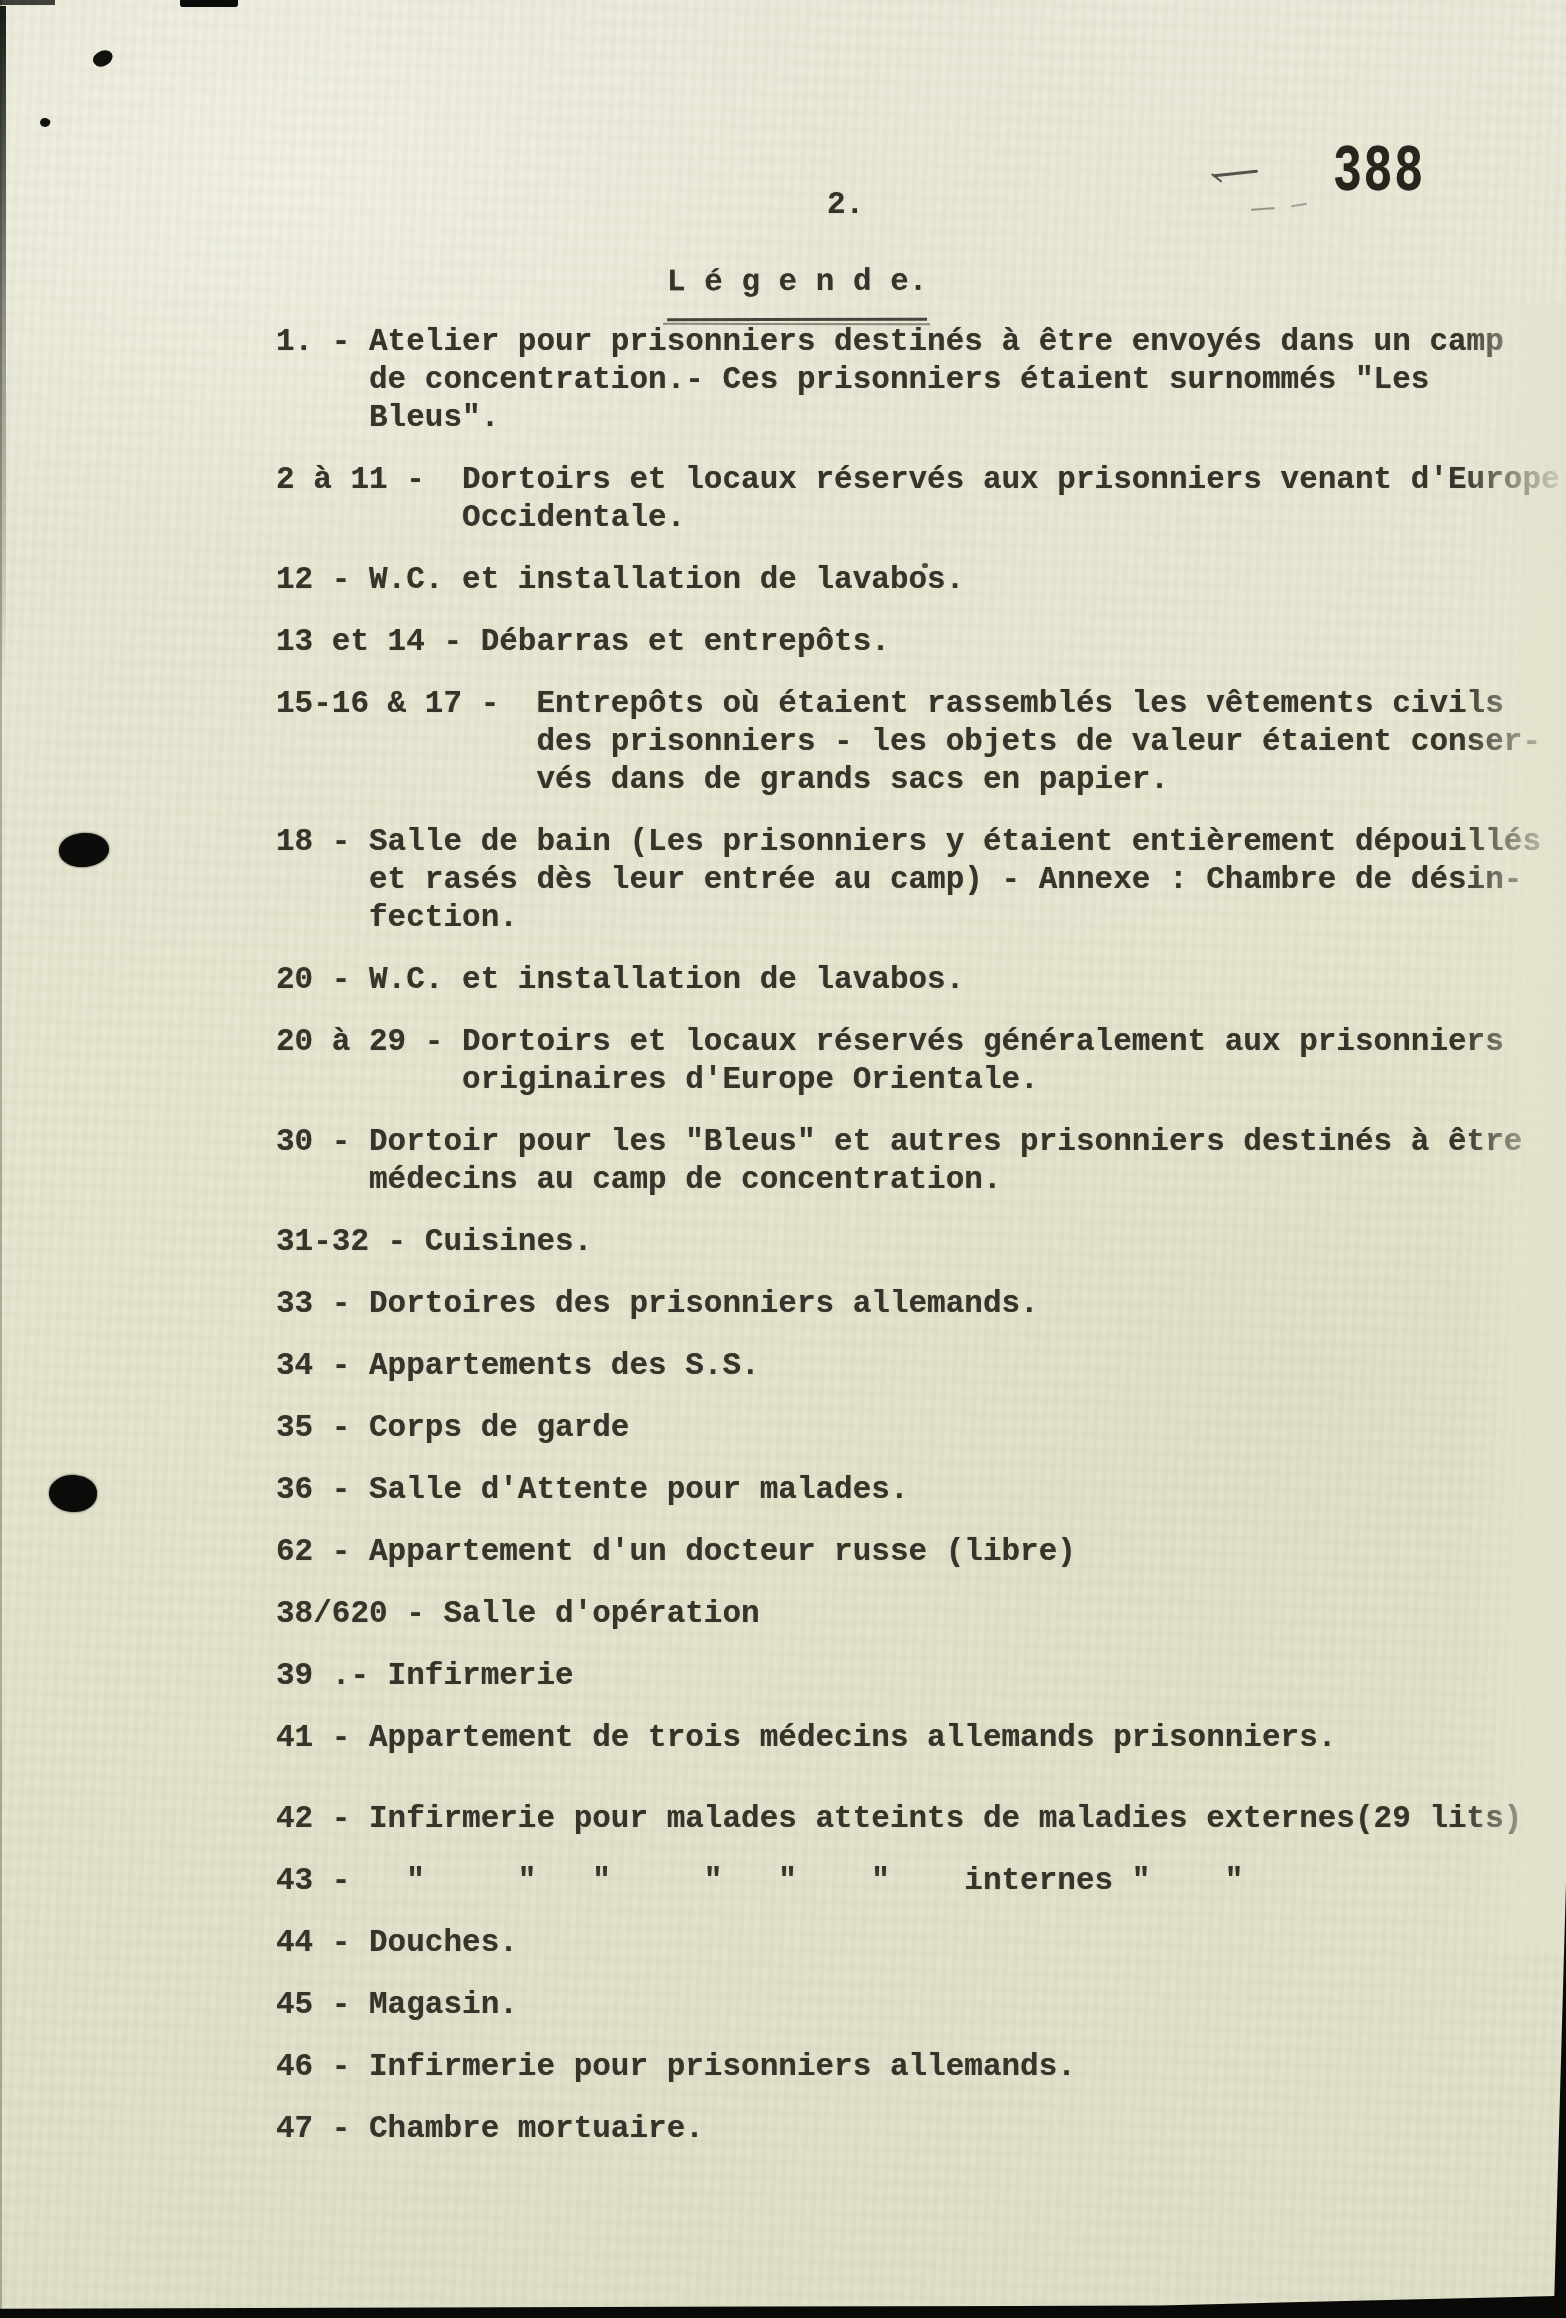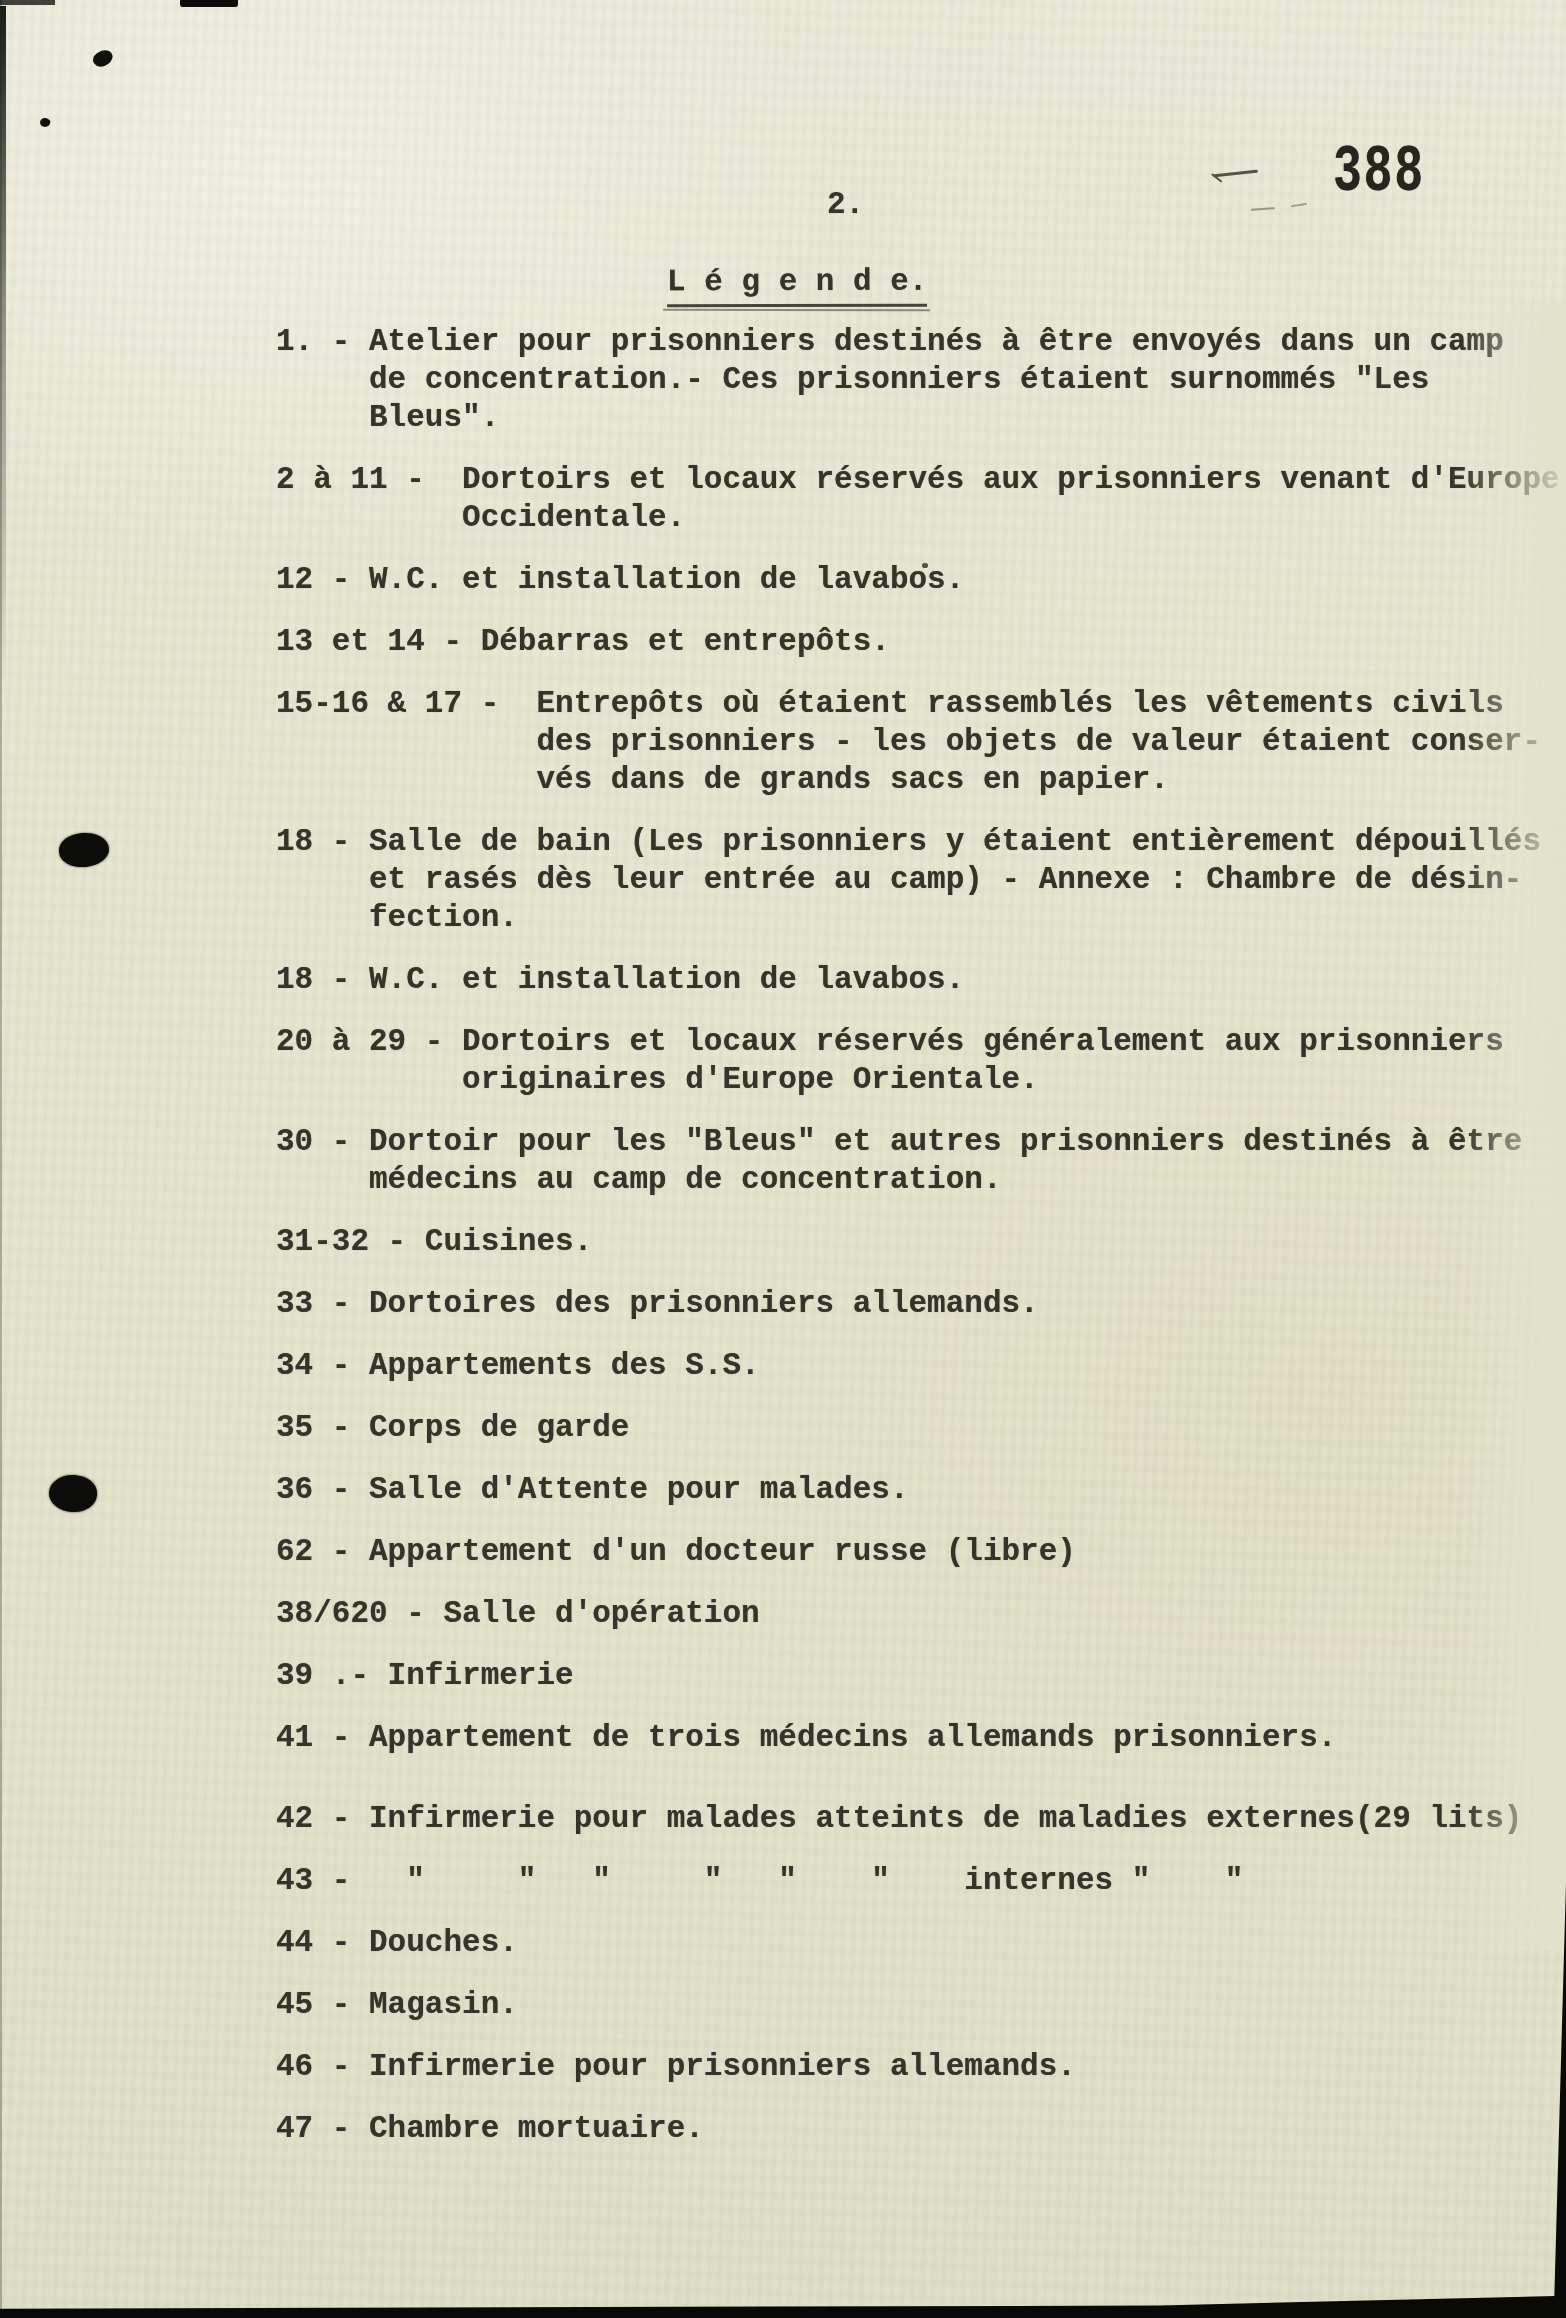--- a/index.html
+++ b/index.html
@@ -18,21 +18,21 @@
     position:absolute;inset:0;pointer-events:none;
     background:
       repeating-linear-gradient(92deg, rgba(120,118,88,.028) 0 4.7px, rgba(255,255,242,.028) 4.7px 10.2px),
       repeating-linear-gradient(2deg, rgba(120,118,88,.02) 0 7px, rgba(255,255,242,.02) 7px 16.4px);
   }
   .typed{font-weight:700;text-shadow:0 0 0.8px rgba(44,44,34,.55);}
   
   .page-number{position:absolute;left:827px;top:186px;font-size:31px;line-height:38px;}
   .doc-title{
     position:absolute;left:667px;top:263px;font-size:31px;line-height:38px;
-    white-space:pre;padding-bottom:3px;border-bottom:3.9px solid rgba(46,46,36,.88);
+    white-space:pre;padding-bottom:17px;border-bottom:3.9px solid rgba(46,46,36,.88);
     transform:rotate(-.15deg);
   }
   .doc-title::after{
     content:"";position:absolute;left:-3.9px;right:-2.3px;bottom:-7px;height:2.3px;
     background:rgba(46,46,36,.5);transform:rotate(.25deg);
   }
   .stamp{
     position:absolute;left:1333px;top:139px;font-size:67px;line-height:1;
     font-weight:700;color:#26251e;letter-spacing:2.3px;
     transform:scaleX(.72);transform-origin:left top;
@@ -108,21 +108,21 @@
         <div class="legend-line">15-16 &amp; 17 -  Entrepôts où étaient rassemblés les vêtements civils</div>
         <div class="legend-line">              des prisonniers - les objets de valeur étaient conser-</div>
         <div class="legend-line">              vés dans de grands sacs en papier.</div>
       </div>
       <div class="legend-item">
         <div class="legend-line">18 - Salle de bain (Les prisonniers y étaient entièrement dépouillés</div>
         <div class="legend-line">     et rasés dès leur entrée au camp) - Annexe : Chambre de désin-</div>
         <div class="legend-line">     fection.</div>
       </div>
       <div class="legend-item">
-        <div class="legend-line">18 - W.C. et installation de lavabos.</div>
+        <div class="legend-line">20 - W.C. et installation de lavabos.</div>
       </div>
       <div class="legend-item">
         <div class="legend-line">20 à 29 - Dortoirs et locaux réservés généralement aux prisonniers</div>
         <div class="legend-line">          originaires d'Europe Orientale.</div>
       </div>
       <div class="legend-item">
         <div class="legend-line">30 - Dortoir pour les "Bleus" et autres prisonniers destinés à être</div>
         <div class="legend-line">     médecins au camp de concentration.</div>
       </div>
       <div class="legend-item">

